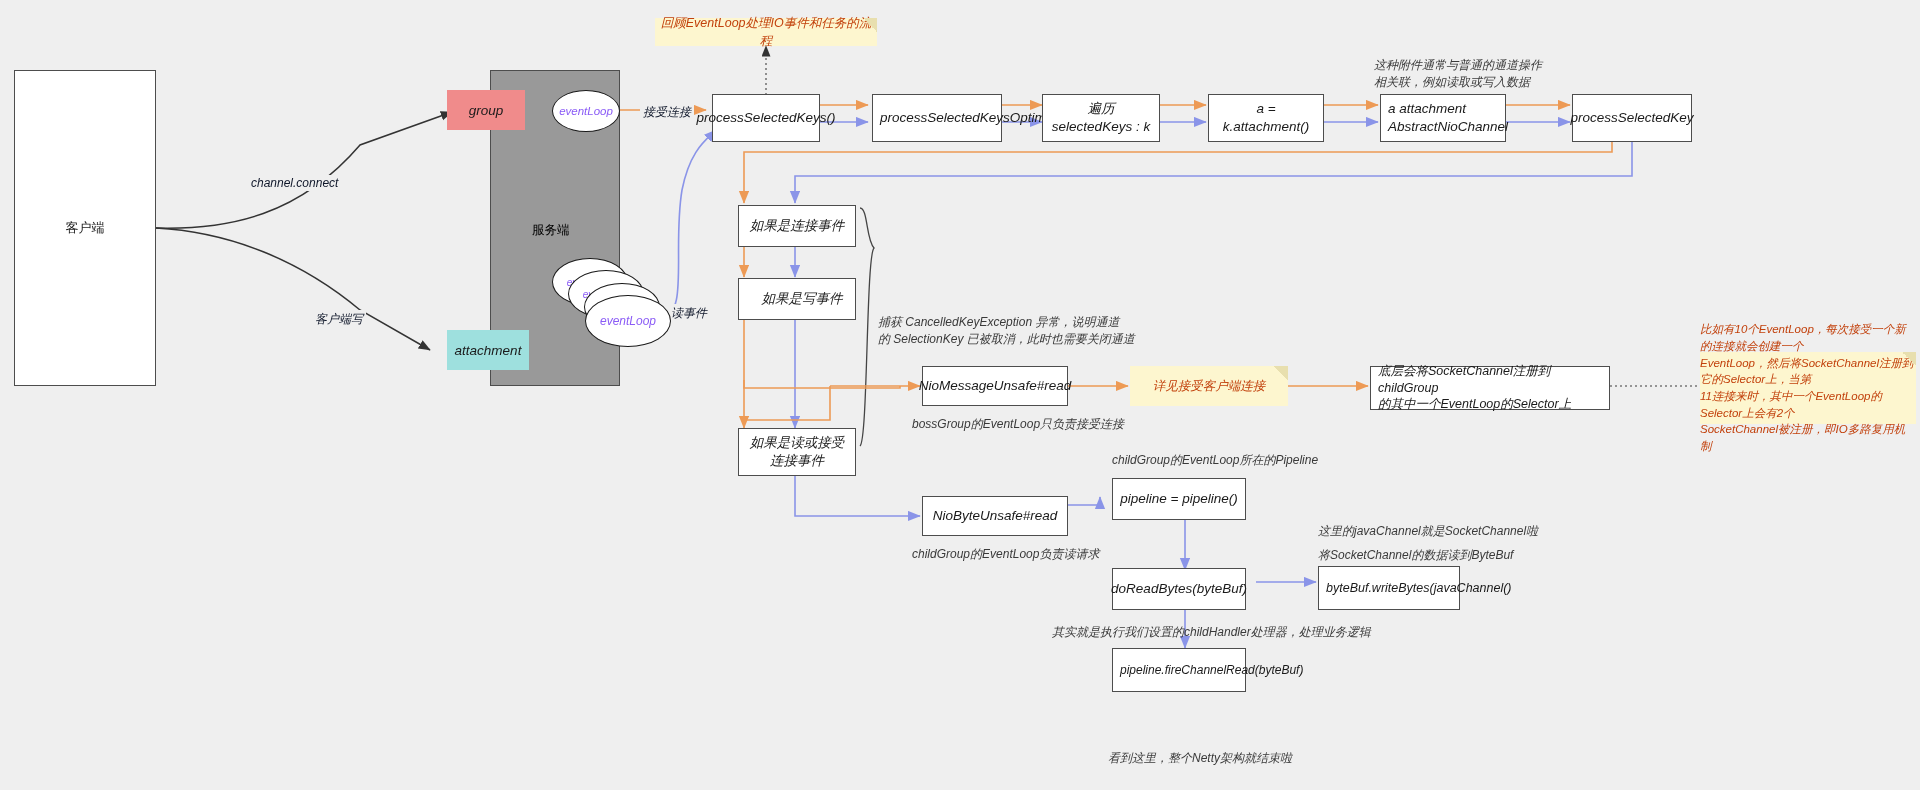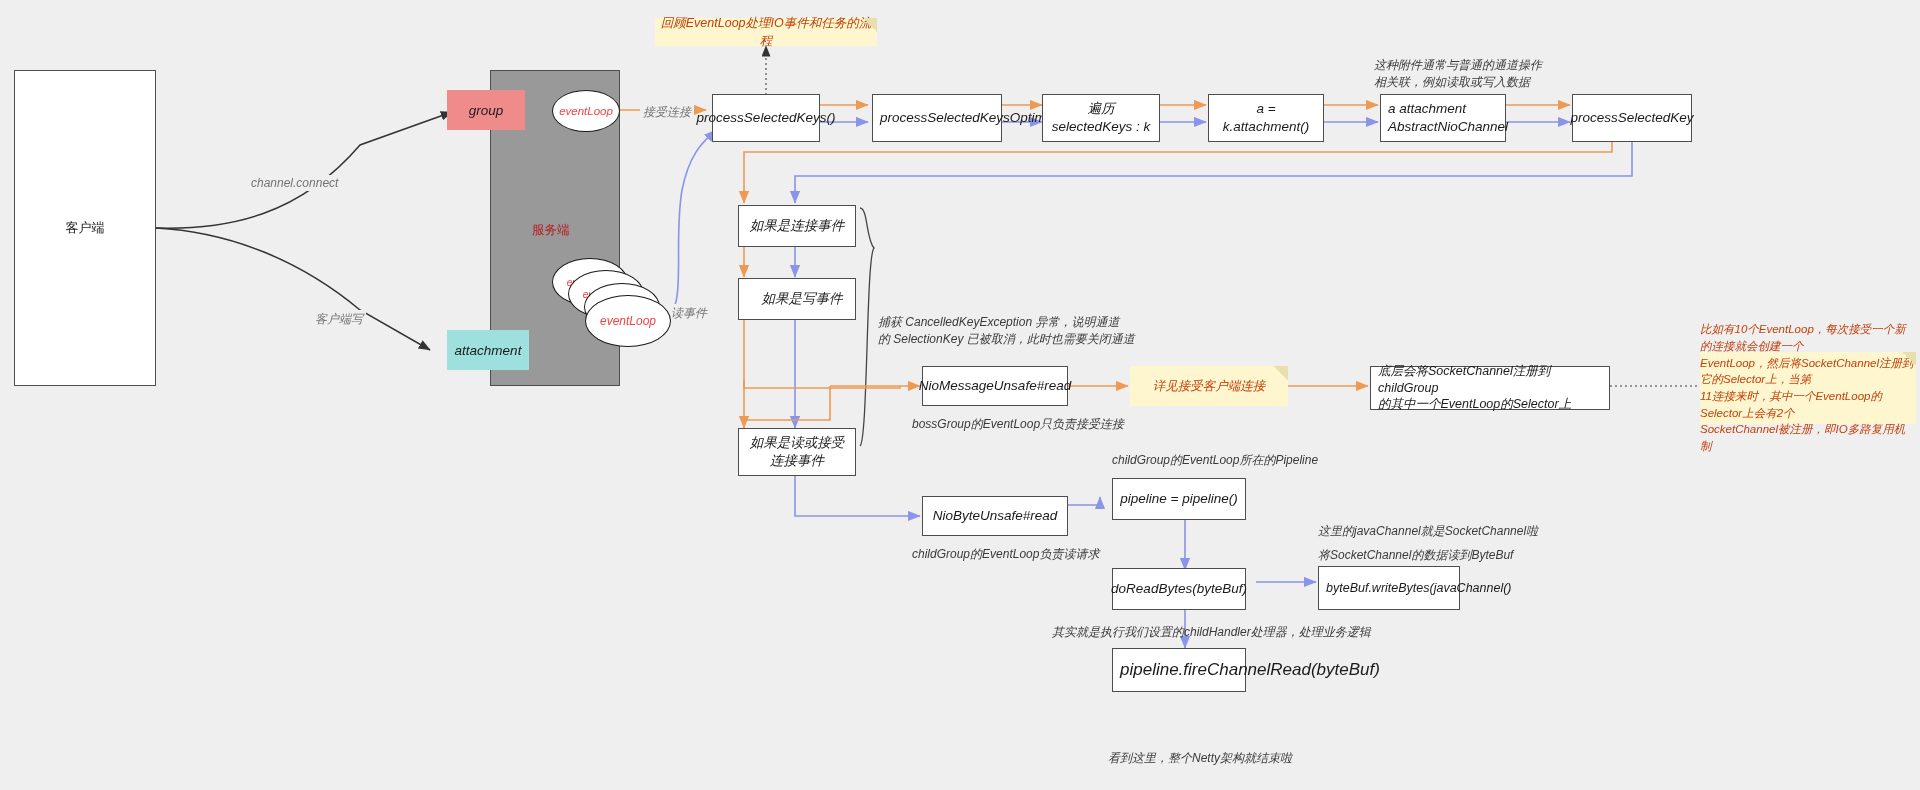--- a/index.html
+++ b/index.html
@@ -18,47 +18,47 @@
     padding:4px 7px;
   }
   .client{
     background:#ffffff;border:1.6px solid #4d4d4d;
     font-style:normal;font-size:13px;color:#1a1a1a;
   }
   .server-panel{
     background:#999999;border:1.6px solid #4d4d4d;
   }
   .server-label{
-    position:absolute;font-size:12.5px;color:#b91c1c;font-style:normal;
+    position:absolute;font-size:12.5px;color:#000000;font-style:normal;
   }
   .group-box{
     background:#f08b8b;border:1.4px solid #f08b8b;
     font-style:italic;font-size:13.5px;color:#1a1a1a;
   }
   .childgroup-box{
     background:#9ee0de;border:1.4px solid #9ee0de;
     font-style:italic;font-size:13.5px;color:#1a1a1a;
   }
   .ellipse{
     background:#ffffff;border:1.6px solid #1a1a1a;border-radius:50%;
-    font-style:italic;font-size:13.5px;color:#ef4444;
+    font-style:italic;font-size:13.5px;color:#8b5cf6;
   }
   .note{
     background:#fdf6cf;border:none;
     font-style:italic;font-size:12.5px;color:#c2410c;line-height:1.45;
     padding:6px 0;text-align:left;justify-content:flex-start;
   }
   .note-center{text-align:center;justify-content:center;}
   .note-fold{
     position:absolute;right:0;top:0;width:14px;height:14px;
     background:linear-gradient(225deg,#e8dfae 0 50%,transparent 50% 100%);
   }
   .edge-label{
     position:absolute;background:#efefef;
-    font-style:italic;font-size:12px;color:#737373;
+    font-style:italic;font-size:12px;color:#0f172a;
     padding:1px 3px;white-space:nowrap;
   }
   .free-label{
     position:absolute;background:transparent;
     font-style:italic;font-size:12px;color:#3a3a3a;line-height:1.45;
     white-space:pre-line;
   }
 </style>
 </head>
 <body>
@@ -243,17 +243,17 @@
 
 <div class="free-label" style="left:1318px;top:523px;width:260px;">这里的javaChannel就是SocketChannel啦</div>
 <div class="free-label" style="left:1318px;top:547px;width:260px;">将SocketChannel的数据读到ByteBuf</div>
 
 <div class="node box" style="left:1318px;top:566px;width:142px;height:44px;text-align:left;justify-content:flex-start;font-size:12.5px;">
   <span>byteBuf.writeBytes(javaChannel()</span>
 </div>
 
 <div class="free-label" style="left:1052px;top:624px;width:330px;">其实就是执行我们设置的childHandler处理器，处理业务逻辑</div>
 
-<div class="node box" style="left:1112px;top:648px;width:134px;height:44px;text-align:left;justify-content:flex-start;font-size:17px;">
+<div class="node box" style="left:1112px;top:648px;width:134px;height:44px;text-align:left;justify-content:flex-start;font-size:12px;">
   <span>pipeline.fireChannelRead(byteBuf)</span>
 </div>
 
 <div class="free-label" style="left:1108px;top:750px;width:300px;text-align:left;">看到这里，整个Netty架构就结束啦</div>
 
 </body></html>

